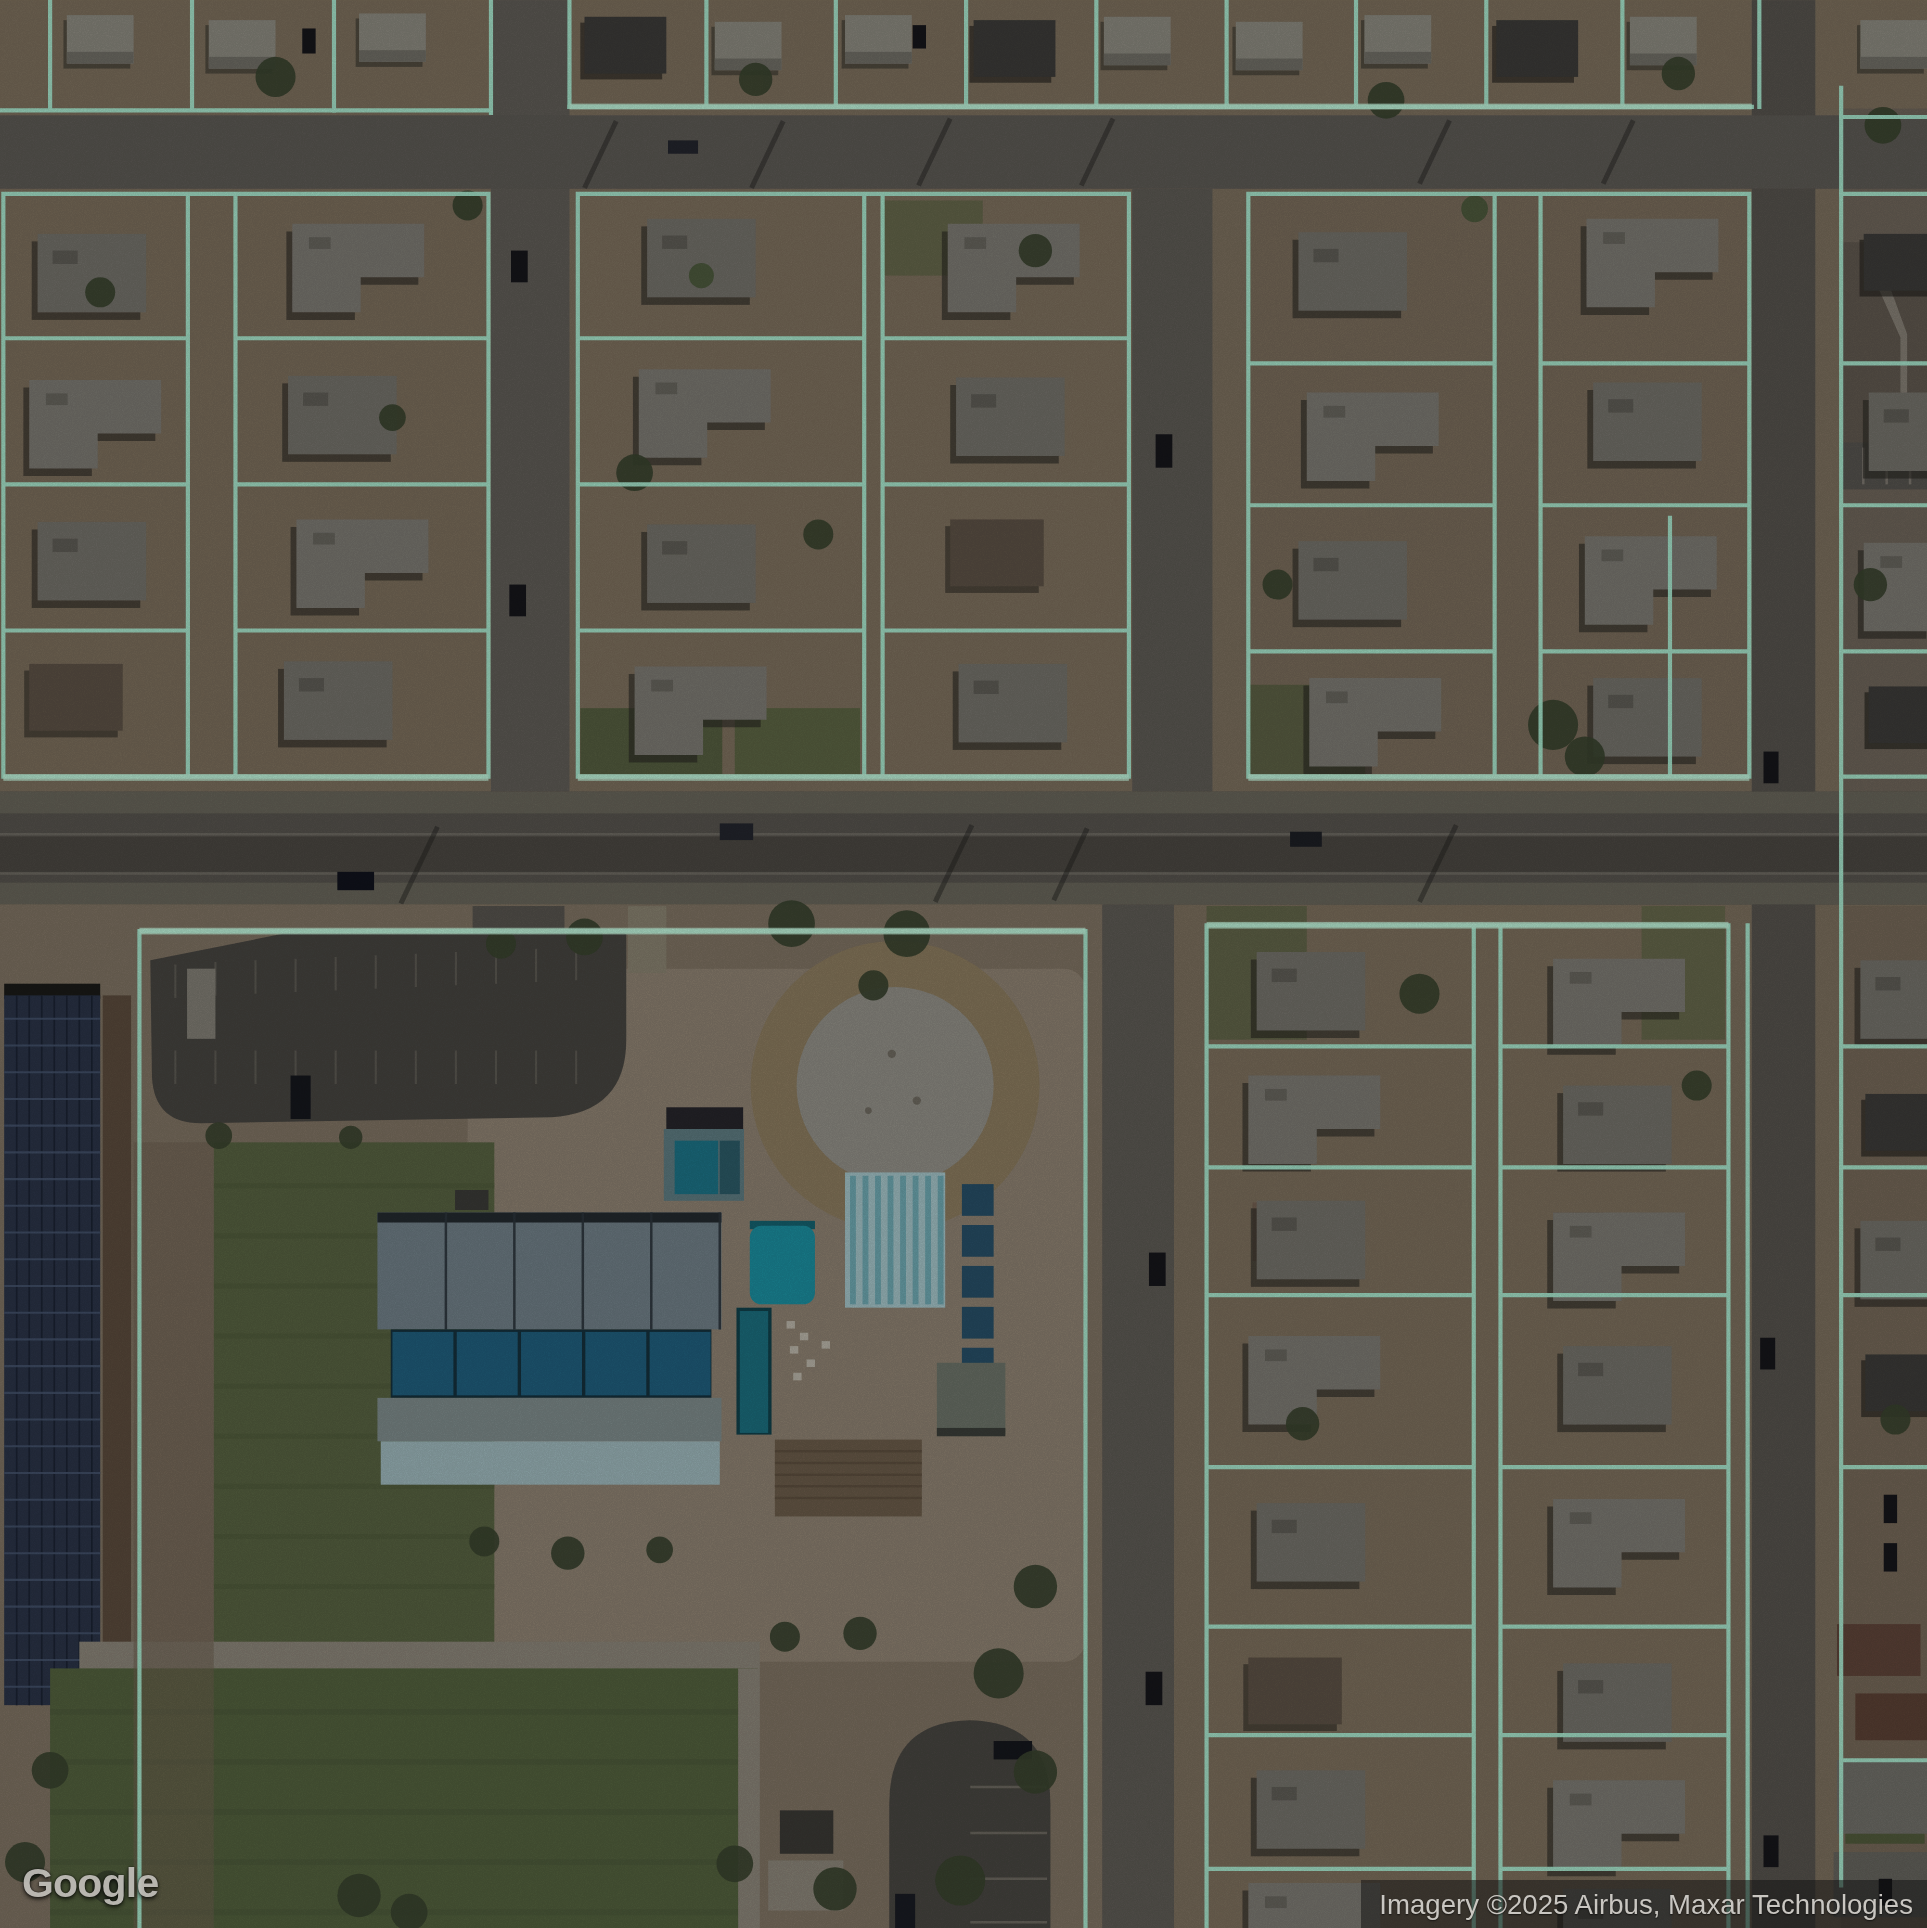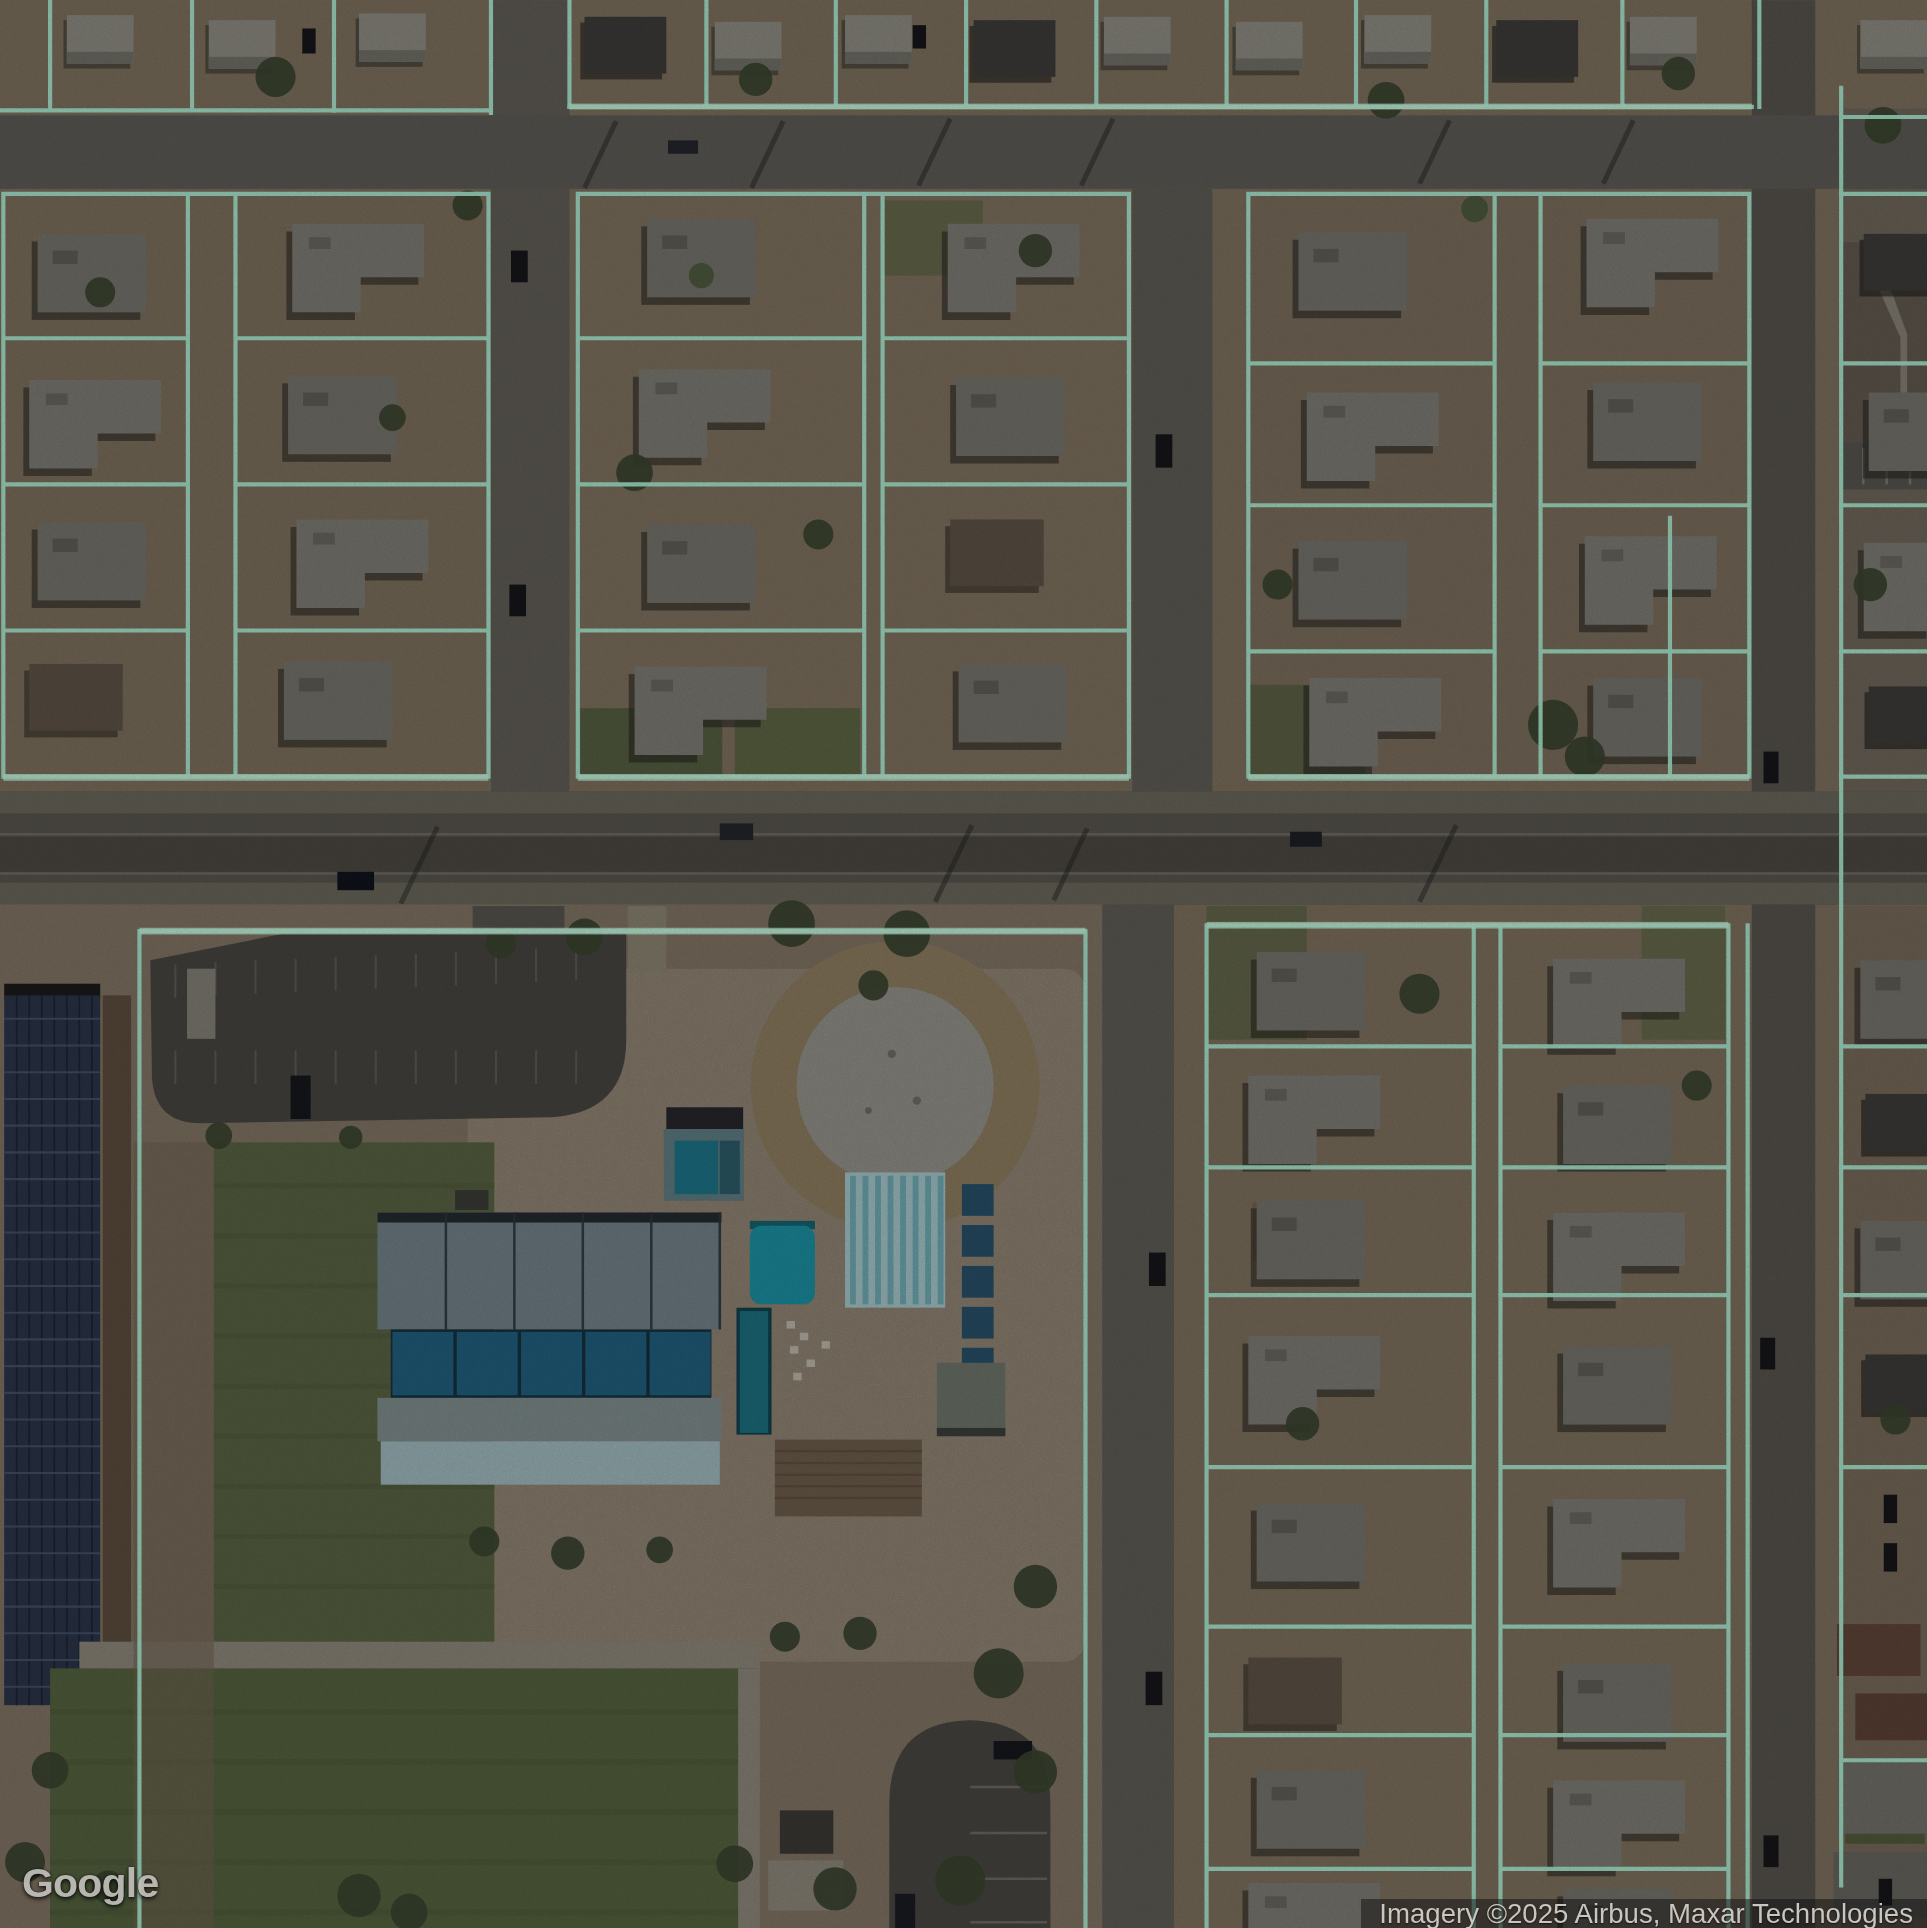--- a/index.html
+++ b/index.html
@@ -4,21 +4,21 @@
 <style>
   html,body{margin:0;padding:0;background:#2b2b2b;}
   #stage{position:relative;width:1928px;height:1929px;overflow:hidden;
          font-family:"Liberation Sans", sans-serif;background:#7a6e5d;}
   #map-svg{position:absolute;left:0;top:0;width:100%;height:100%;display:block;}
   .logo{position:absolute;left:22px;bottom:22px;z-index:6;
         font-family:"Liberation Sans", sans-serif;font-weight:bold;
         font-size:41px;letter-spacing:-0.8px;color:#c2bfba;
         text-shadow:0 1.7px 4.2px rgba(0,0,0,.85),0 0 1.7px rgba(0,0,0,.9);
         opacity:.92;user-select:none;}
-  .attribution{position:absolute;right:0;bottom:0;z-index:6;height:30px;
+  .attribution{position:absolute;right:0;bottom:0;z-index:6;height:49px;
         display:flex;align-items:center;padding:0 15px 0 18.4px;
         background:rgba(18,18,18,.52);color:#c9c6c1;font-size:27.6px;
         font-family:"Liberation Sans", sans-serif;
         text-shadow:0 0.8px 1.7px rgba(0,0,0,.6);white-space:nowrap;}
   .tint{position:absolute;inset:0;z-index:5;pointer-events:none;
         background:rgba(8,10,12,.10);}
 </style>
 </head>
 <body>
 

